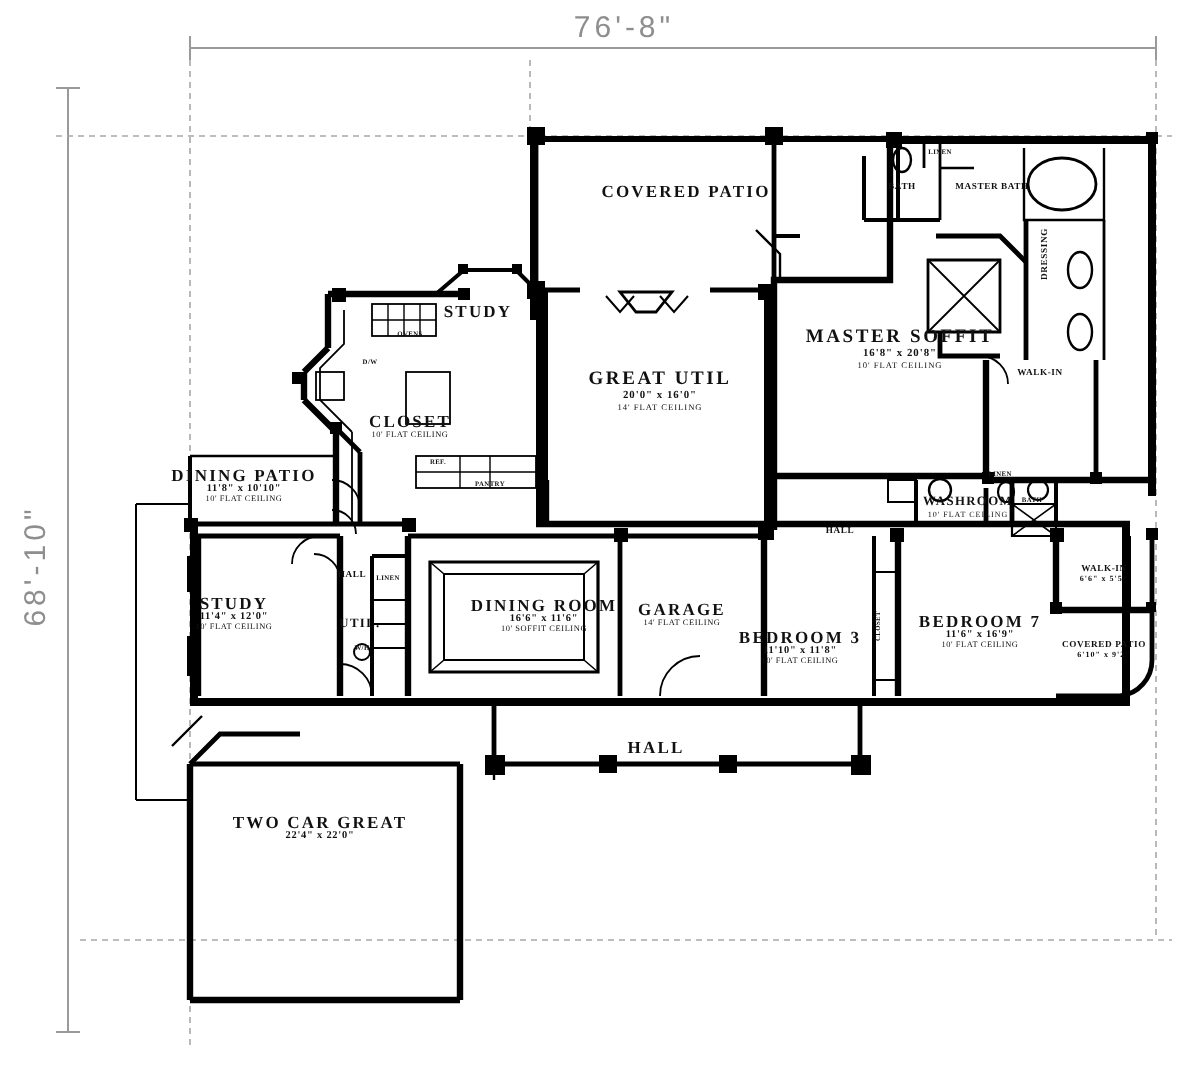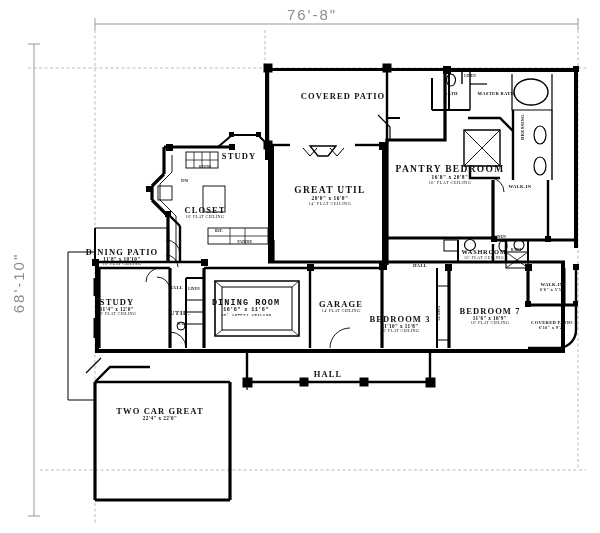--- a/index.html
+++ b/index.html
@@ -301,59 +301,59 @@
     <div class="lbl s-room" style="left: 205px; top: 213px;">
       <span class="rn">CLOSET</span>
       <span class="cl">10' FLAT CEILING</span>
     </div>
     <div class="lbl s-big" style="left: 330px; top: 196px;">
       <span class="rn">GREAT UTIL</span>
       <span class="dim">20'0" x 16'0"</span>
       <span class="cl">14' FLAT CEILING</span>
     </div>
     <div class="lbl s-big" style="left: 450px; top: 175px;">
-      <span class="rn">PANTRY BEDROOM</span>
+      <span class="rn">MASTER SOFFIT</span>
       <span class="dim">16'8" x 20'8"</span>
       <span class="cl">10' FLAT CEILING</span>
     </div>
     <div class="lbl s-tiny" style="left: 451px; top: 94px;">
       <span class="rn">BATH</span>
     </div>
     <div class="lbl s-tiny" style="left: 496px; top: 94px;">
       <span class="rn">MASTER BATH</span>
     </div>
     <div class="lbl s-micro" style="left: 470px; top: 77px;">
       <span class="rn">LINEN</span>
     </div>
     <div class="lbl s-tiny vert" style="left: 523px; top: 127px;">
       <span class="rn">DRESSING</span>
     </div>
     <div class="lbl s-tiny" style="left: 520px; top: 187px;">
       <span class="rn">WALK-IN</span>
     </div>
-    <div class="lbl s-room" style="left: 122px; top: 243px; margin-top: 14px;">
+    <div class="lbl s-room" style="left: 122px; top: 243px;">
       <span class="rn">DINING PATIO</span>
       <span class="dim">11'8" x 10'10"</span>
       <span class="cl">10' FLAT CEILING</span>
     </div>
     <div class="lbl s-tiny" style="left: 176px; top: 288px;">
       <span class="rn">HALL</span>
     </div>
     <div class="lbl s-micro" style="left: 194px; top: 290px;">
       <span class="rn">LINEN</span>
     </div>
     <div class="lbl s-room" style="left: 117px; top: 307px;">
       <span class="rn">STUDY</span>
       <span class="dim">11'4" x 12'0"</span>
       <span class="cl">10' FLAT CEILING</span>
     </div>
     <div class="lbl s-small" style="left: 180px; top: 313px;">
       <span class="rn">UTIL.</span>
     </div>
-    <div class="lbl s-room" style="left: 246px; top: 308px; font-family: Liberation Mono, monospace;">
+    <div class="lbl s-room" style="left: 272px; top: 308px;">
       <span class="rn">DINING ROOM</span>
       <span class="dim">16'6" x 11'6"</span>
       <span class="cl">10' SOFFIT CEILING</span>
     </div>
     <div class="lbl s-room" style="left: 341px; top: 307px;">
       <span class="rn">GARAGE</span>
       <span class="cl">14' FLAT CEILING</span>
     </div>
     <div class="lbl s-room" style="left: 400px; top: 324px;">
       <span class="rn">BEDROOM 3</span>

